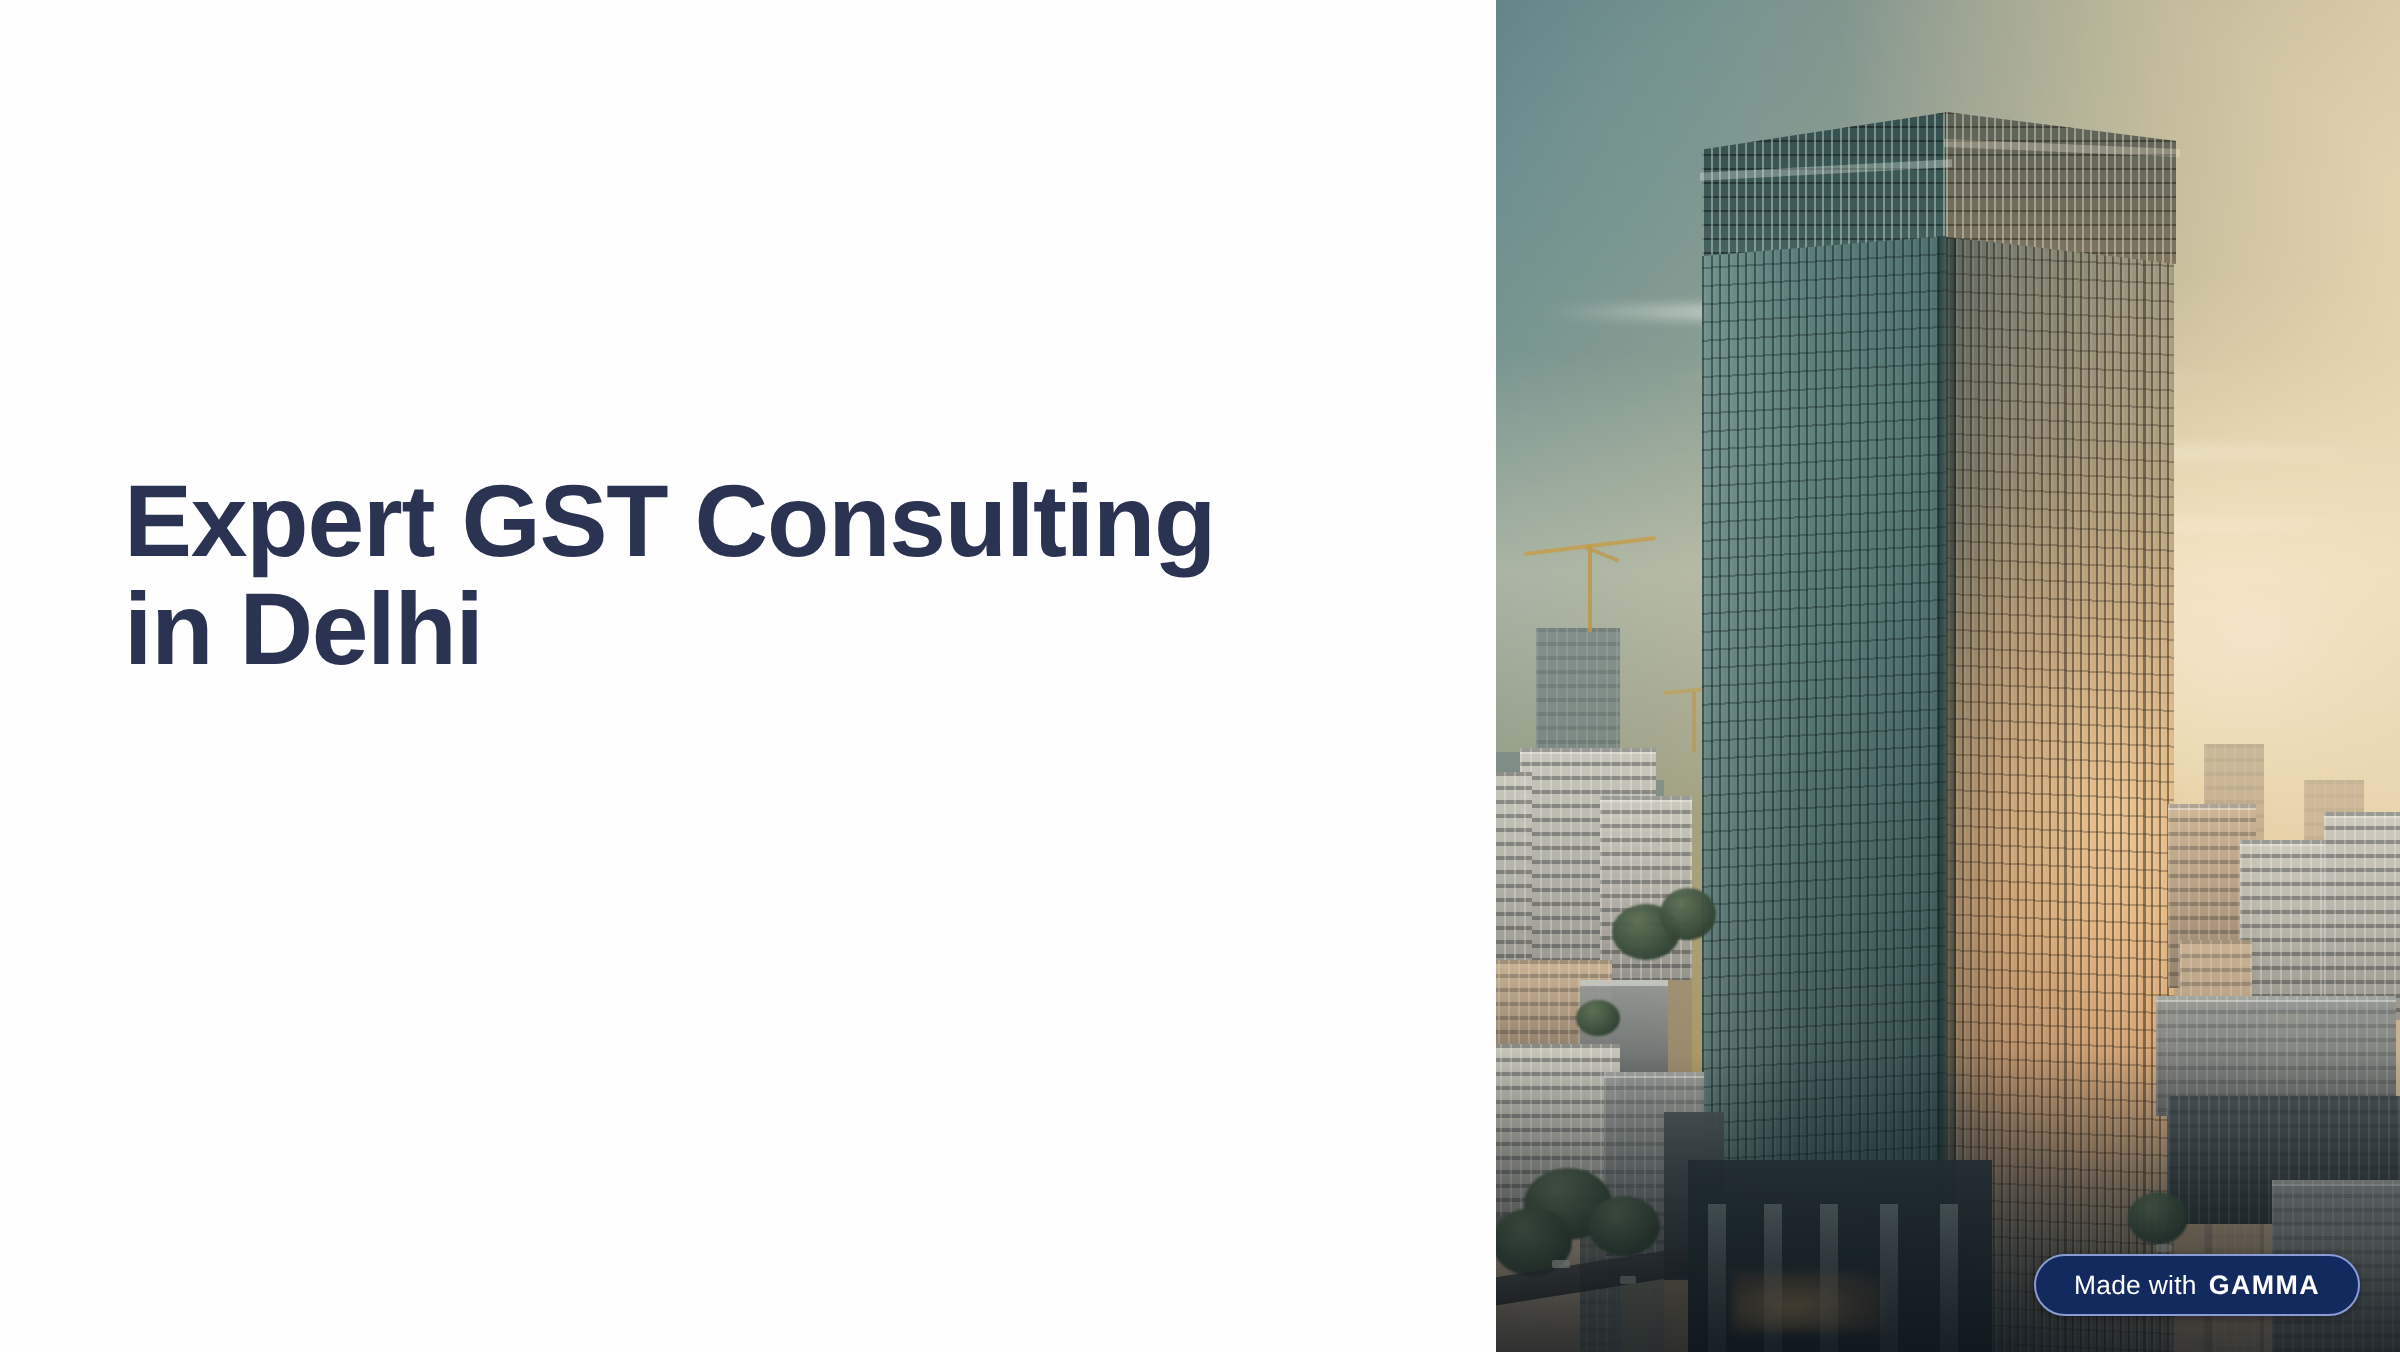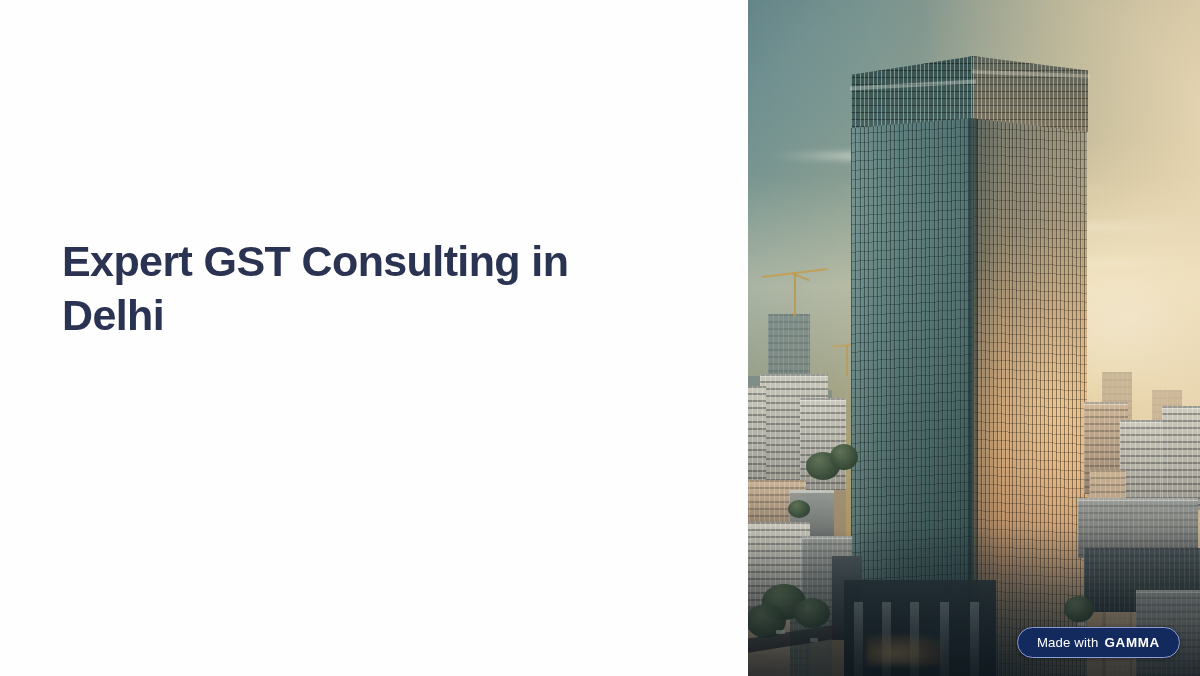--- a/index.html
+++ b/index.html
@@ -26,21 +26,21 @@
     left:0; top:0;
     width:748px; height:676px;
     background:#fffefe;
     display:flex;
     flex-direction:column;
     justify-content:flex-start;
     padding:234px 60px 0 62px;
   }
 
   .headline {
-    font-size:43px;
+    font-size:51px;
     line-height:54px;
     font-weight:700;
     letter-spacing:-0.6px;
     color:#2a3352;
     max-width:560px;
     white-space:pre-line;
   }
 
   .subcopy {
     margin-top:32px;

